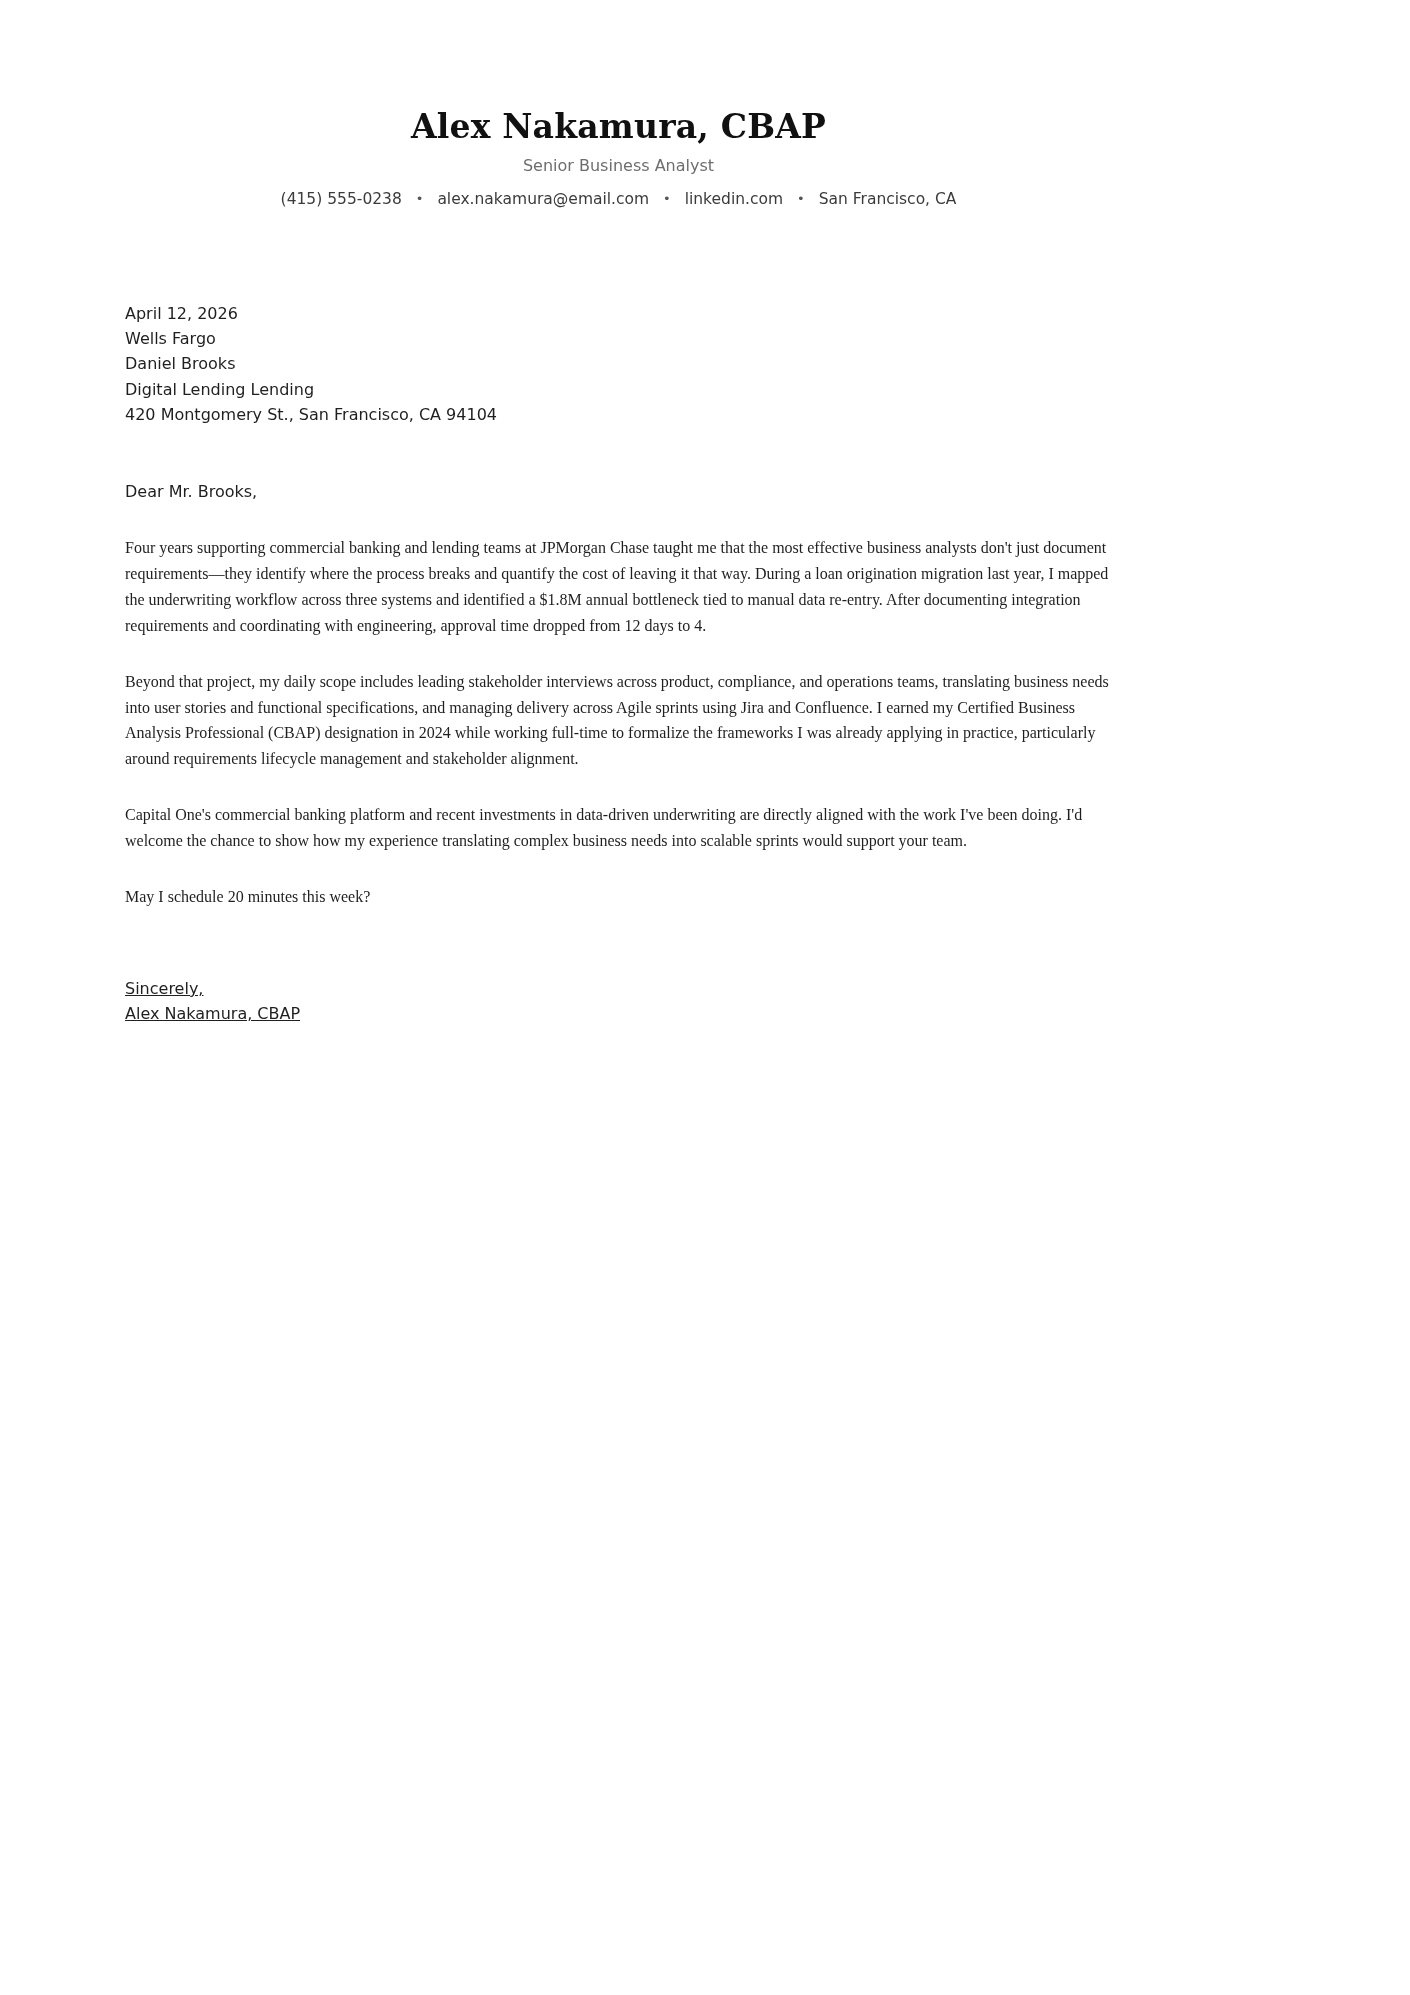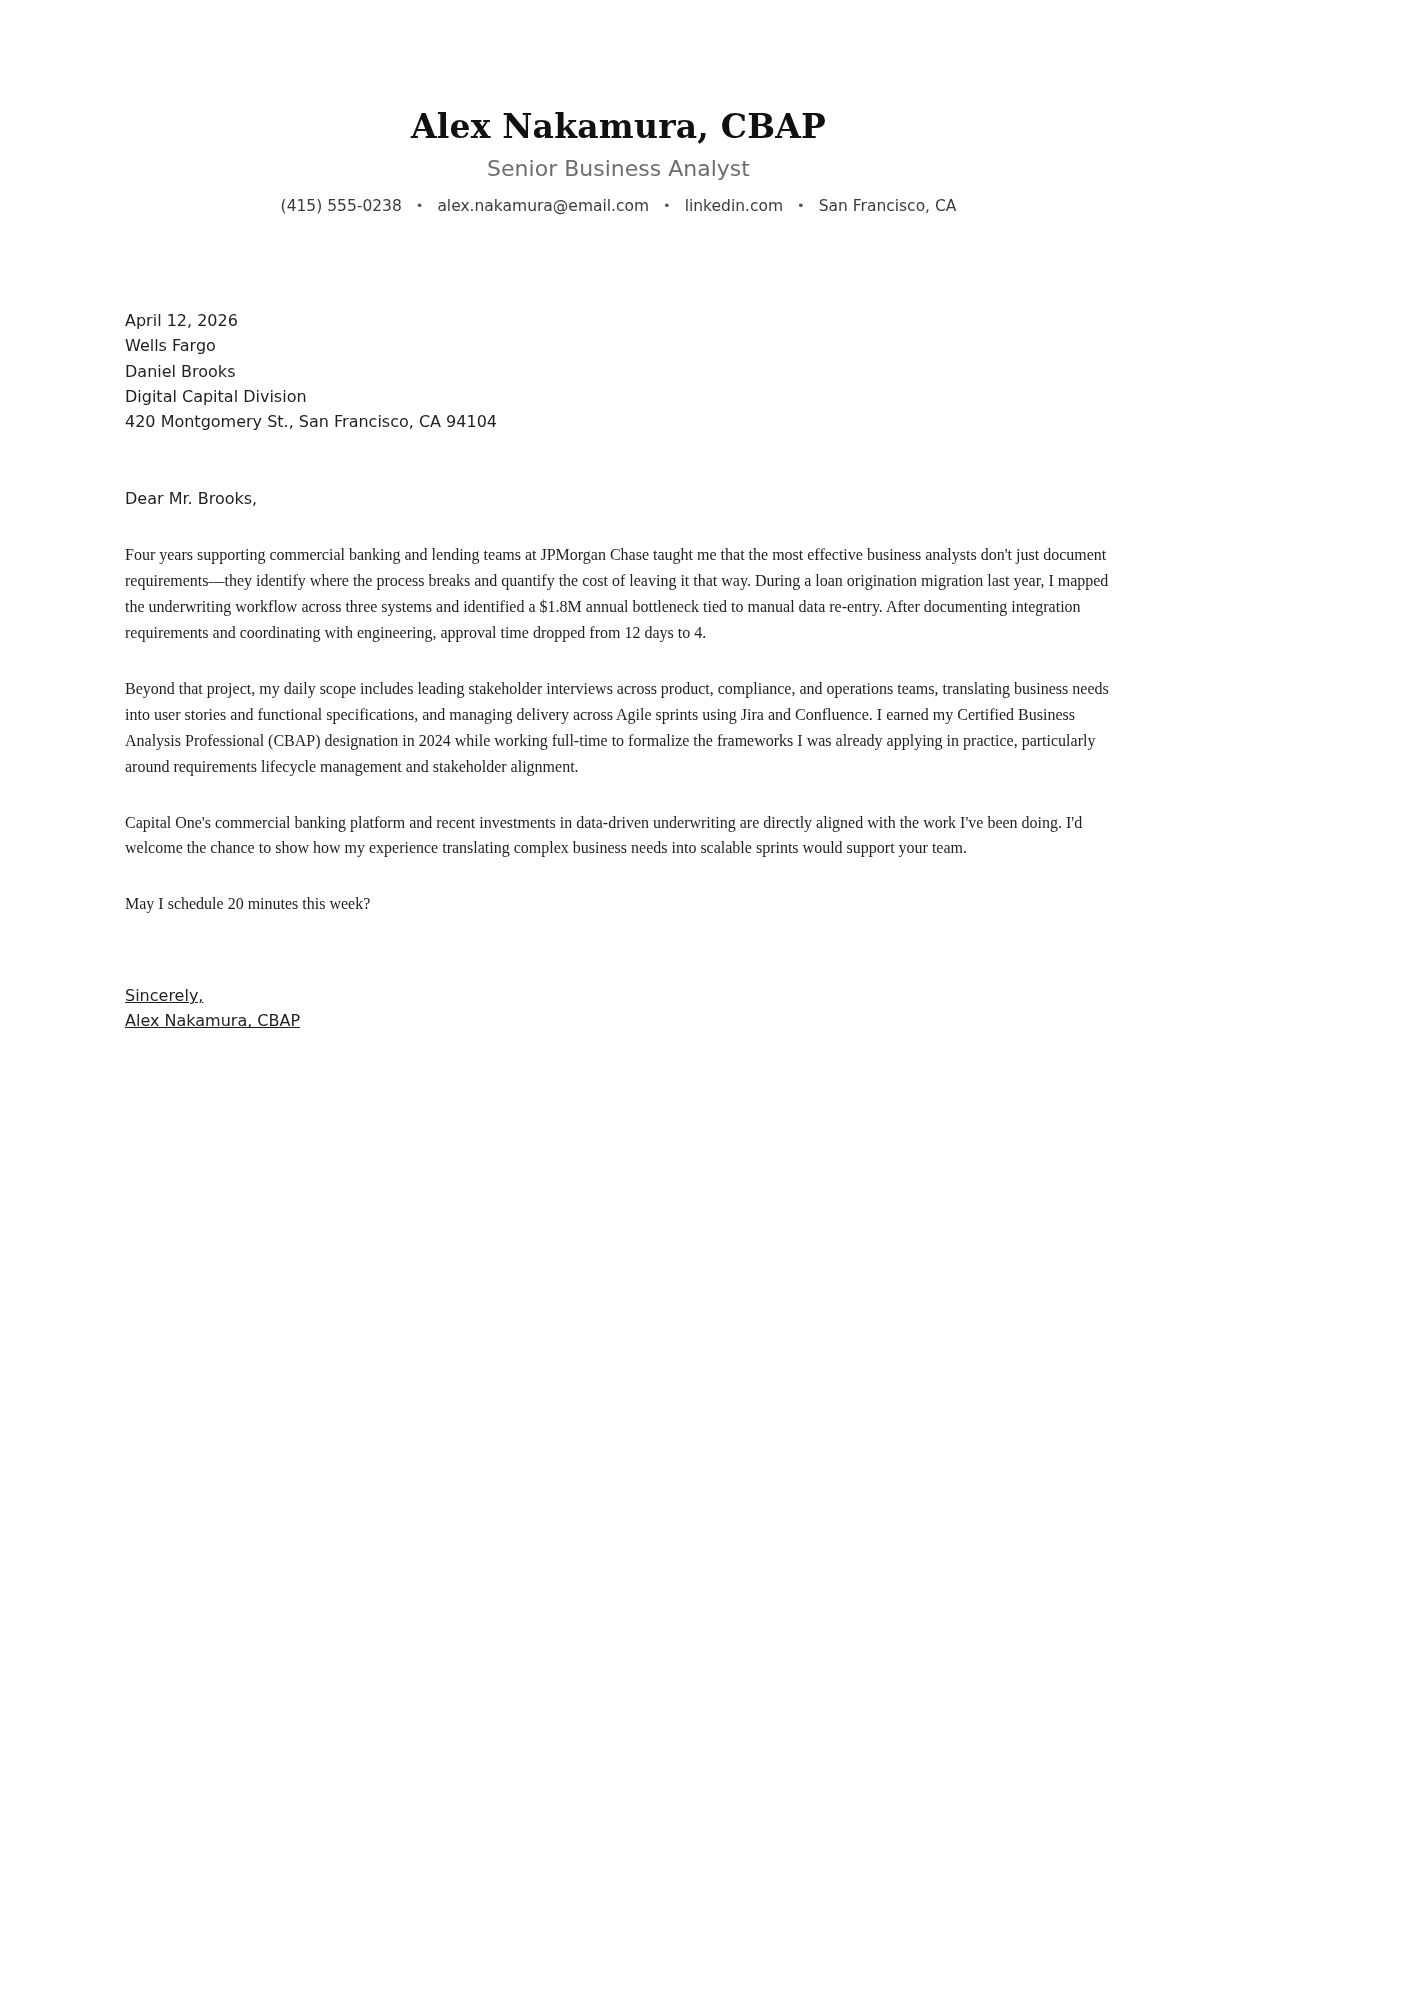--- a/index.html
+++ b/index.html
@@ -28,21 +28,21 @@
   .name {
     font-family: "DejaVu Serif", serif;
     font-weight: bold;
     font-size: 33px;
     letter-spacing: 0.2px;
     color: #111111;
     margin: 0 0 10px 0;
     line-height: 1.15;
   }
   .title {
-    font-size: 22px;
+    font-size: 16px;
     color: #6e6e6e;
     font-weight: normal;
     margin: 0 0 14px 0;
     line-height: 1.2;
   }
   .contact-line {
     font-size: 15.5px;
     color: #3b3b3b;
     line-height: 1.4;
   }
@@ -100,21 +100,21 @@
       <span>San Francisco, CA</span>
     </div>
   </div>
 
   <div class="body-block">
 
     <div class="address-block">
       <div>April 12, 2026</div>
       <div>Wells Fargo</div>
       <div>Daniel Brooks</div>
-      <div>Digital Capital Division</div>
+      <div>Digital Lending Lending</div>
       <div>420 Montgomery St., San Francisco, CA 94104</div>
     </div>
 
     <div class="salutation">Dear Mr. Brooks,</div>
 
     <p class="para">Four years supporting commercial banking and lending teams at JPMorgan Chase taught me that the most effective business analysts don't just document requirements—they identify where the process breaks and quantify the cost of leaving it that way. During a loan origination migration last year, I mapped the underwriting workflow across three systems and identified a $1.8M annual bottleneck tied to manual data re-entry. After documenting integration requirements and coordinating with engineering, approval time dropped from 12 days to 4.</p>
     <p class="para">Beyond that project, my daily scope includes leading stakeholder interviews across product, compliance, and operations teams, translating business needs into user stories and functional specifications, and managing delivery across Agile sprints using Jira and Confluence. I earned my Certified Business Analysis Professional (CBAP) designation in 2024 while working full-time to formalize the frameworks I was already applying in practice, particularly around requirements lifecycle management and stakeholder alignment.</p>
     <p class="para">Capital One's commercial banking platform and recent investments in data-driven underwriting are directly aligned with the work I've been doing. I'd welcome the chance to show how my experience translating complex business needs into scalable sprints would support your team.</p>
     <p class="para">May I schedule 20 minutes this week?</p>
 

